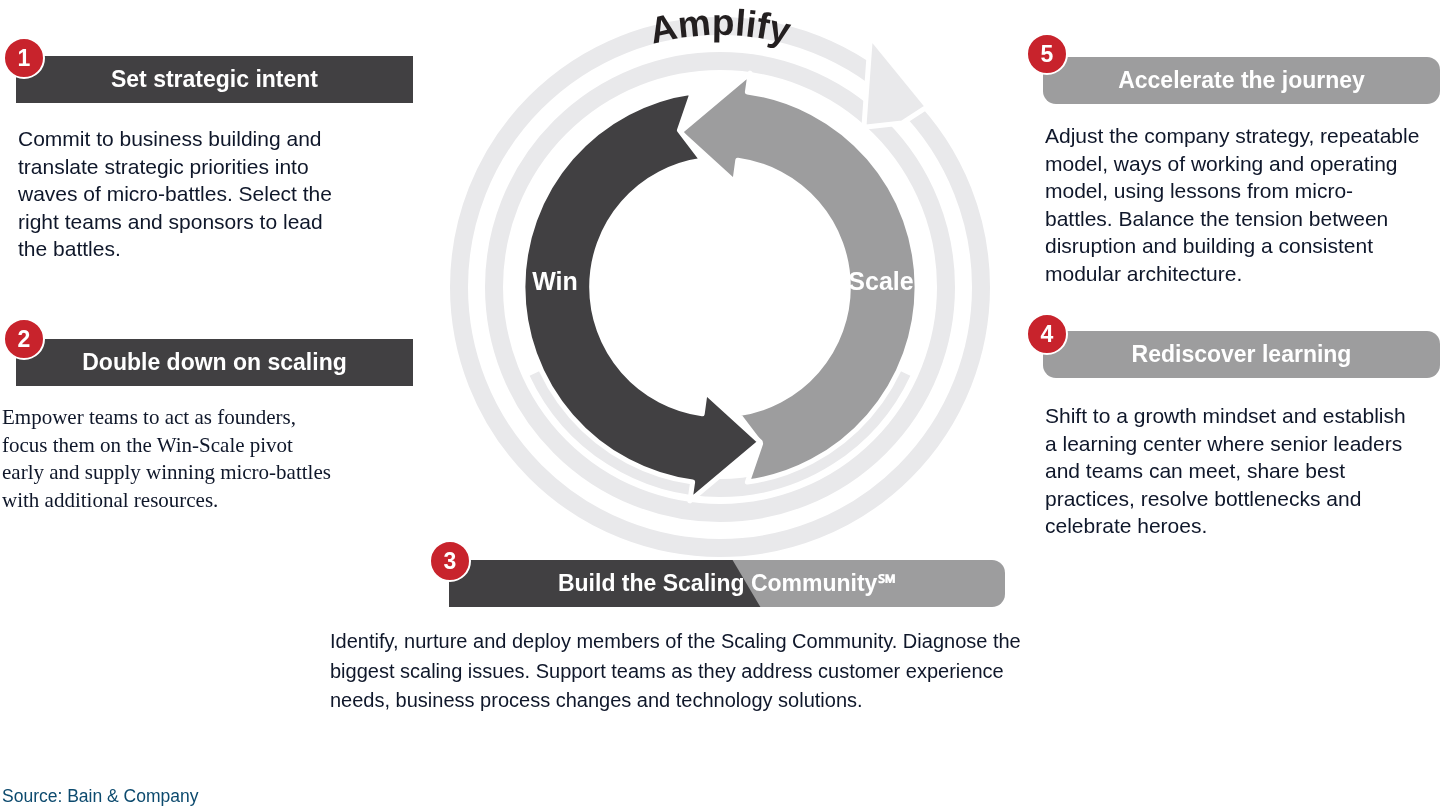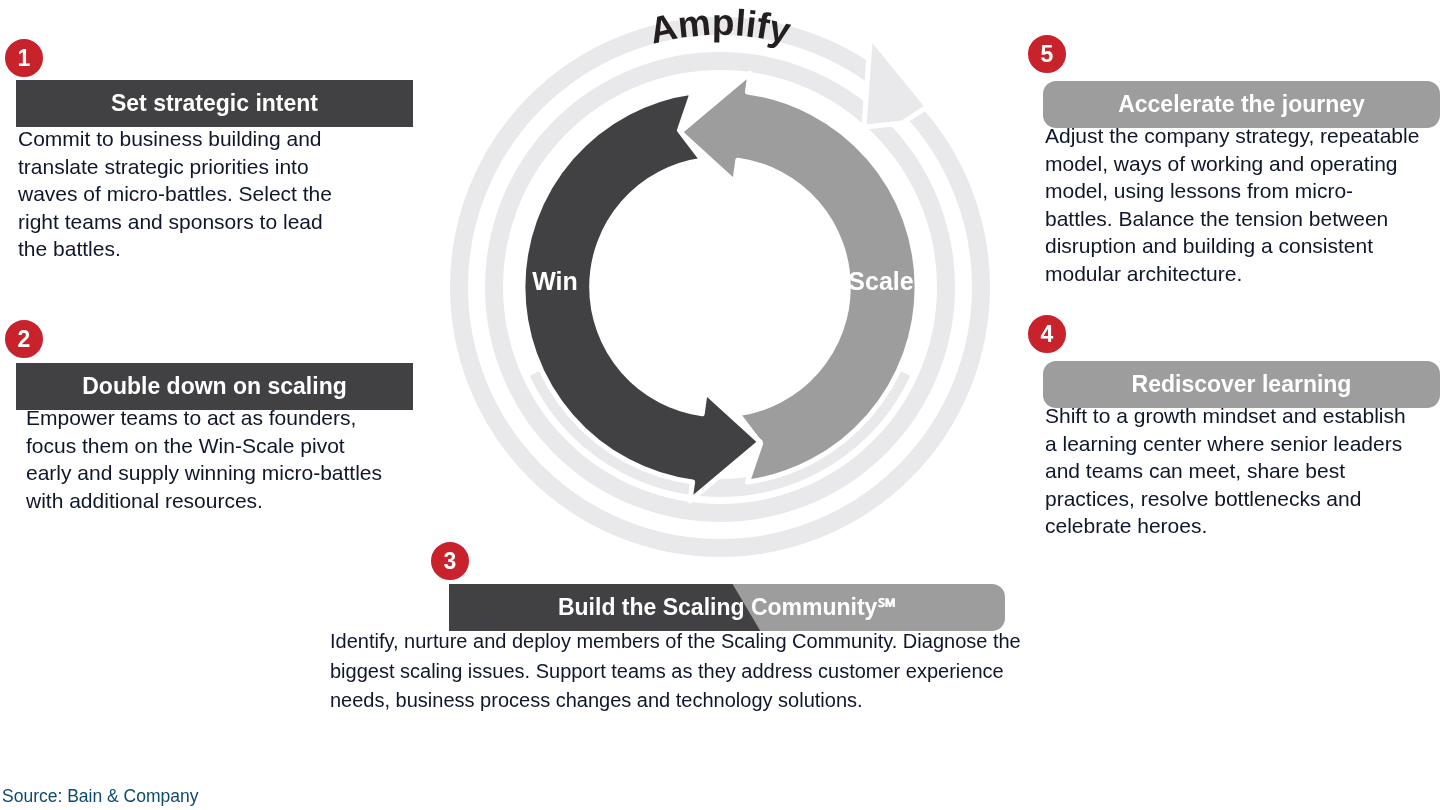--- a/index.html
+++ b/index.html
@@ -9,48 +9,48 @@
   }
   .panel{position:absolute;}
   .badge{
     position:absolute;width:42px;height:42px;border-radius:50%;
     background:#c8232c;border:2px solid #ffffff;box-sizing:border-box;
     color:#ffffff;font-weight:bold;font-size:23px;line-height:38px;text-align:center;
     z-index:5;
   }
   .bar{
     position:absolute;height:47px;line-height:47px;text-align:center;
-    color:#ffffff;font-weight:bold;font-size:23px;z-index:2;margin-top:24px;
+    color:#ffffff;font-weight:bold;font-size:23px;z-index:2;
   }
   .bar.dark{background:#414042;}
   .bar.gray{background:#9d9d9e;border-radius:13px;}
   .bar .bar-title{position:relative;z-index:3;}
   .dark-seg{
     position:absolute;left:0;top:0;width:100%;height:100%;background:#414042;
     clip-path:polygon(0 0, 51% 0, 56% 100%, 0 100%);z-index:1;
   }
   .body{
     position:absolute;font-size:21px;line-height:27.5px;white-space:pre-line;
     color:#0f172a;
   }
   .p1{left:0;top:37px;width:420px;height:240px;}
   .p1 .badge{left:3px;top:0;}
   .p1 .bar{left:16px;top:19px;width:397px;}
   .p1 .body{left:18px;top:88px;width:404px;}
   .p2{left:0;top:318px;width:420px;height:220px;}
   .p2 .badge{left:3px;top:0;}
   .p2 .bar{left:16px;top:21px;width:397px;}
-  .p2 .body{left:26px;top:86px;width:404px;}
+  .p2 .body{left:2px;top:86px;width:404px;font-family:Liberation Serif, serif;}
   .p5{left:1020px;top:33px;width:420px;height:260px;}
   .p5 .badge{left:6px;top:0;}
   .p5 .bar{left:23px;top:24px;width:397px;}
   .p5 .body{left:25px;top:89px;width:400px;}
   .p4{left:1020px;top:313px;width:420px;height:240px;}
   .p4 .badge{left:6px;top:0;}
-  .p4 .bar{left:23px;top:24px;width:397px;}
+  .p4 .bar{left:23px;top:18px;width:397px;}
   .p4 .body{left:25px;top:89px;width:400px;}
   .p3{left:426px;top:540px;width:840px;height:190px;}
   .p3 .badge{left:3px;top:0;}
   .p3 .bar{left:23px;top:20px;width:556px;}
   .p3 .body{left:-96px;top:87px;width:830px;font-size:20px;line-height:29.5px;}
   .cycle-svg{position:absolute;left:440px;top:-12px;z-index:1;}
   .source{
     position:absolute;left:2px;top:786px;font-size:17.5px;color:#0c4a6e;
   }
 </style>

